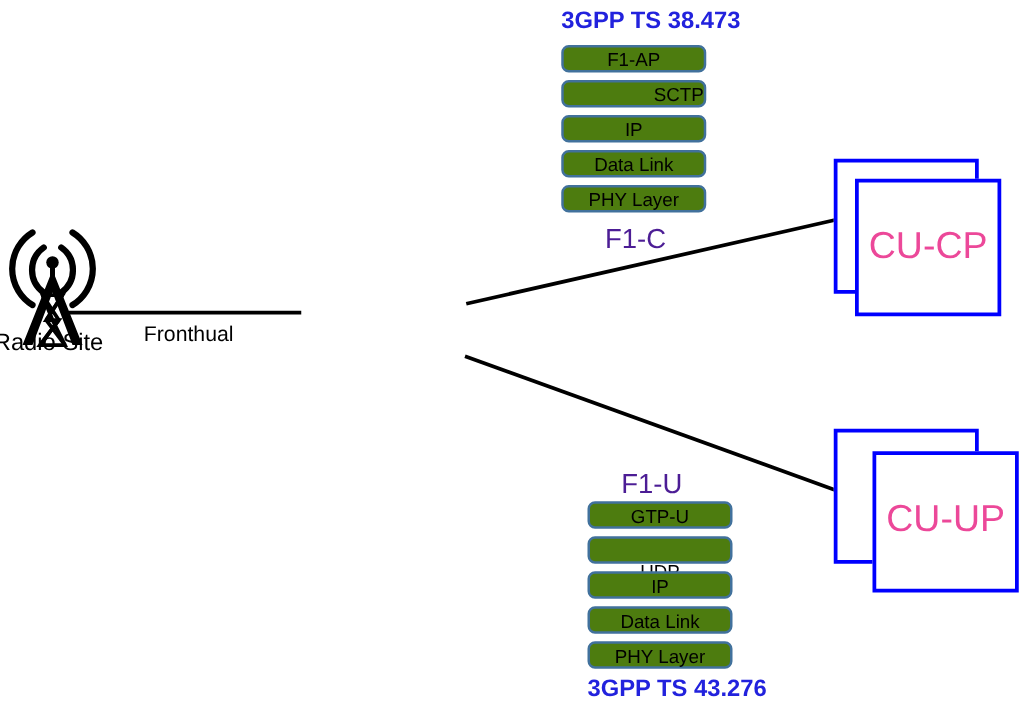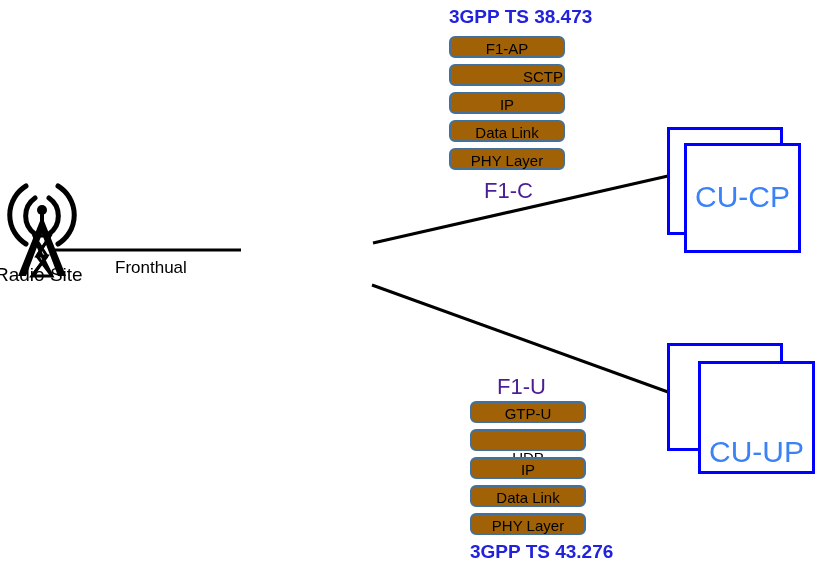--- a/index.html
+++ b/index.html
@@ -26,42 +26,42 @@
     font-size: 19px;
     font-weight: bold;
     white-space: nowrap;
     left: 0;
   }
   .proto-box {
     position: absolute;
     box-sizing: border-box;
     border: 2px solid #41719C;
     border-radius: 6px;
-    background: #a16207;
+    background: #4d7c0f;
     color: #000000;
     font-size: 15px;
     line-height: 20px;
     text-align: center;
     white-space: nowrap;
   }
 
   
   .node { position: absolute; }
   .node .sq {
     position: absolute;
     box-sizing: border-box;
     border: 3px solid #0000ff;
     background: #ffffff;
   }
   .node .sq.back { z-index: 1; }
   .node .sq.front { z-index: 2; }
   .node .node-label {
     position: absolute;
     z-index: 3;
-    color: #3b82f6;
+    color: #ec4899;
     font-size: 30px;
     font-weight: normal;
     white-space: nowrap;
     text-align: center;
   }
 
   
   .link-svg {
     position: absolute;
     left: 0; top: 0;
@@ -124,21 +124,21 @@
 
   <div class="node" style="left:665px; top:125px; width:145px; height:130px;">
     <div class="sq back" style="left:2px; top:2px; width:116px; height:108px;"></div>
     <div class="sq front" style="left:19px; top:18px; width:117px; height:110px;"></div>
     <div class="node-label" style="left:19px; top:55px; width:117px;">CU-CP</div>
   </div>
 
   <div class="node" style="left:665px; top:341px; width:152px; height:136px;">
     <div class="sq back" style="left:2px; top:2px; width:116px; height:108px;"></div>
     <div class="sq front" style="left:33px; top:20px; width:117px; height:113px;"></div>
-    <div class="node-label" style="left:33px; top:58px; width:117px;margin-top:36px;">CU-UP</div>
+    <div class="node-label" style="left:33px; top:58px; width:117px;">CU-UP</div>
   </div>
 
   <div class="link-label" style="left:484px; top:178px;">F1-C</div>
 
   <div class="link-label" style="left:497px; top:374px;">F1-U</div>
 
   <div class="stack" style="left:449px; top:6px; width:116px; height:160px;">
     <div class="stack-title" style="top:0px;">3GPP TS 38.473</div>
     <div class="proto-box" style="left:0px; top:30px; width:116px; height:22px; padding-top:1px;">F1-AP</div>
     <div class="proto-box" style="left:0px; top:58px; width:116px; height:22px; padding-top:1px;text-align:right;">SCTP</div>

